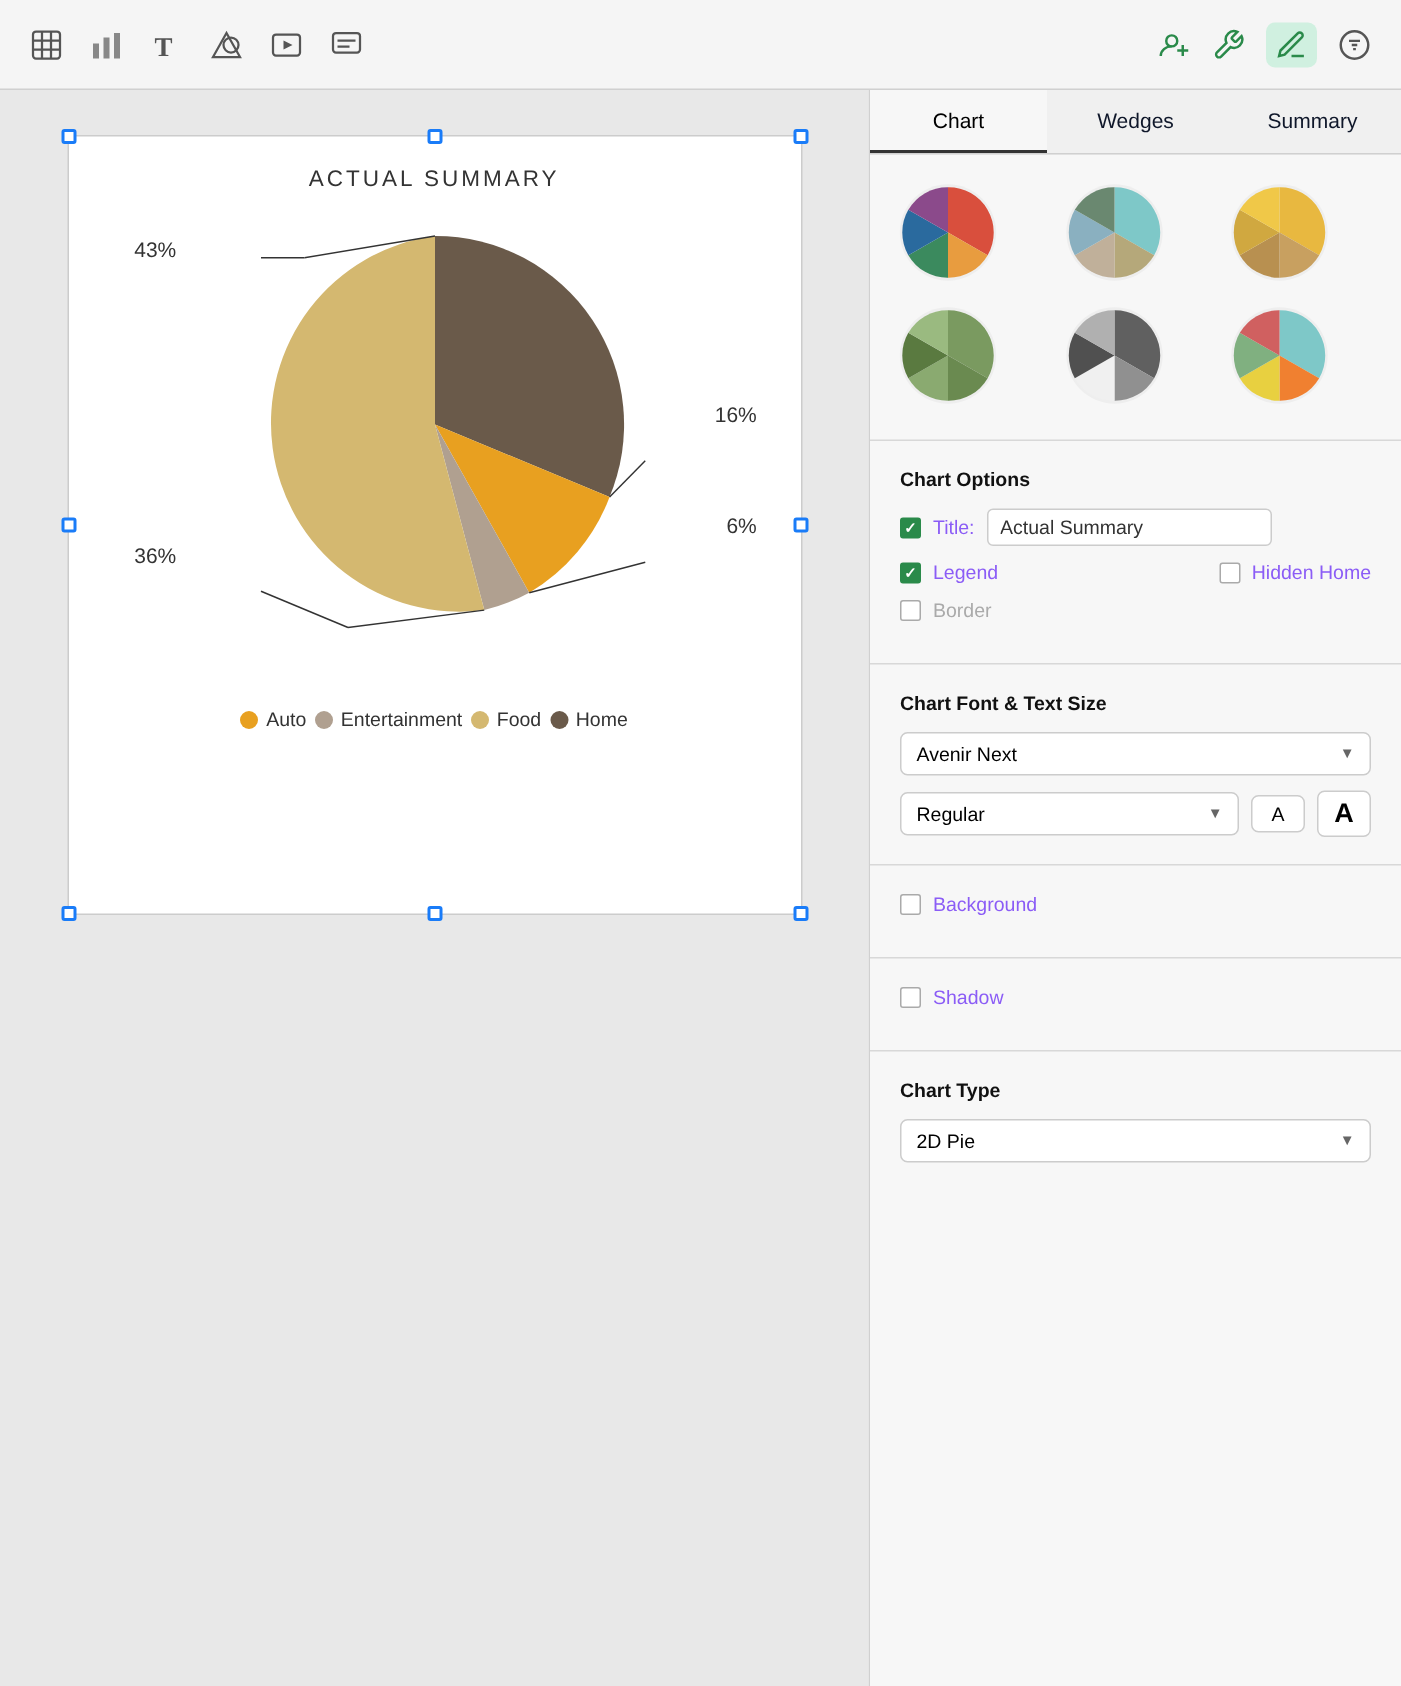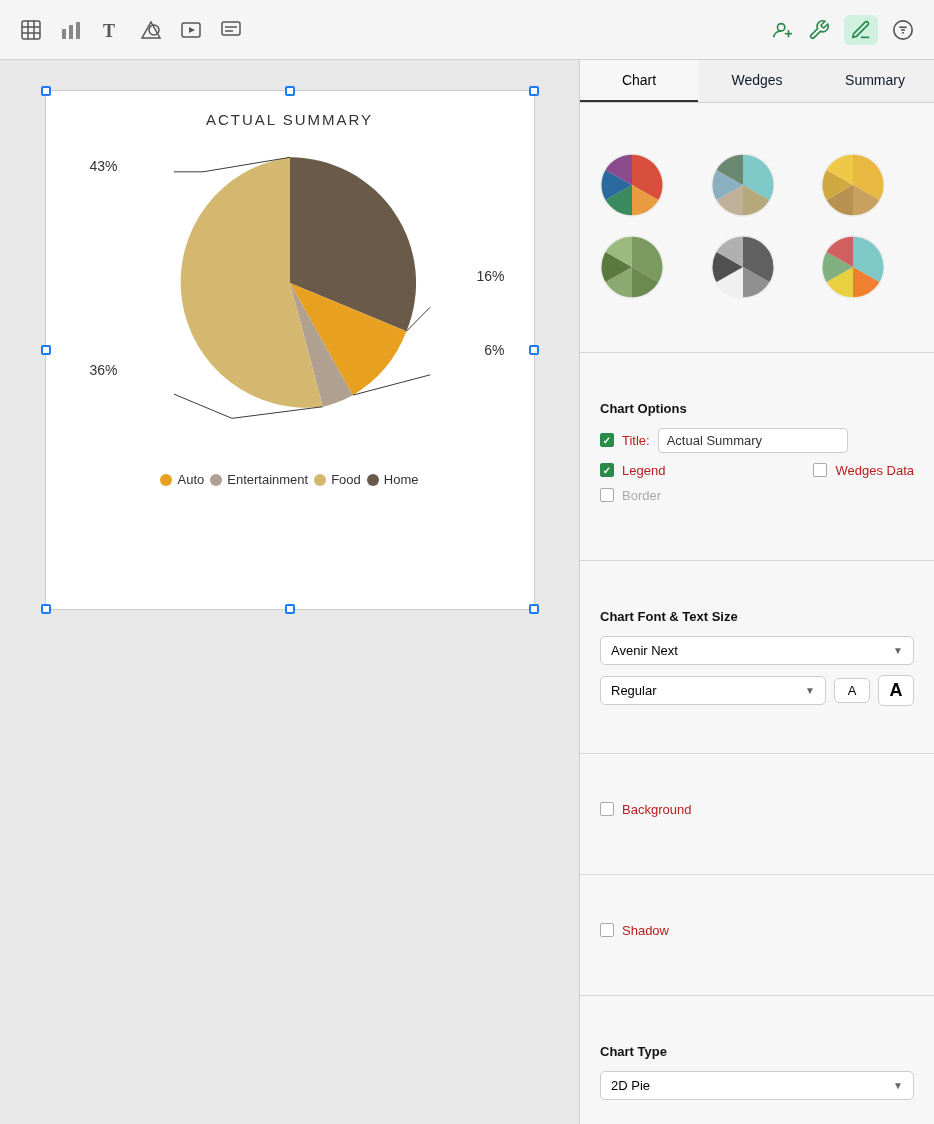--- a/index.html
+++ b/index.html
@@ -158,21 +158,20 @@
     }
 
     
     .right-panel {
       width: 355px;
       background: #f7f7f7;
       border-left: 1px solid #d0d0d0;
       display: flex;
       flex-direction: column;
       overflow-y: auto;
-      justify-content: space-between;
     }
 
     
     .panel-tabs {
       display: flex;
       border-bottom: 1px solid #d0d0d0;
       background: #f0f0f0;
     }
     .panel-tab {
       flex: 1;
@@ -224,21 +223,21 @@
     }
 
     .option-row {
       display: flex;
       align-items: center;
       margin-bottom: 10px;
       gap: 8px;
     }
     .option-label {
       font-size: 13px;
-      color: #b91c1c;
+      color: #8b5cf6;
     }
     .option-label.disabled {
       color: #aaa;
     }
 
     
     .checkbox-custom {
       width: 14px;
       height: 14px;
       border: 1.5px solid #aaa;
@@ -560,21 +559,21 @@
         <div class="checkbox-custom checked"></div>
         <label class="option-label">Title:</label>
         <input class="title-input" type="text" value="Actual Summary" style="">
       </div>
 
       <div class="option-row">
         <div class="checkbox-custom checked"></div>
         <span class="option-label">Legend</span>
         <div style="flex:1"></div>
         <div class="checkbox-custom"></div>
-        <span class="option-label">Wedges Data</span>
+        <span class="option-label">Hidden Home</span>
       </div>
 
       <div class="option-row">
         <div class="checkbox-custom"></div>
         <span class="option-label disabled">Border</span>
       </div>
     </div>
 
     <hr class="section-divider">
 

